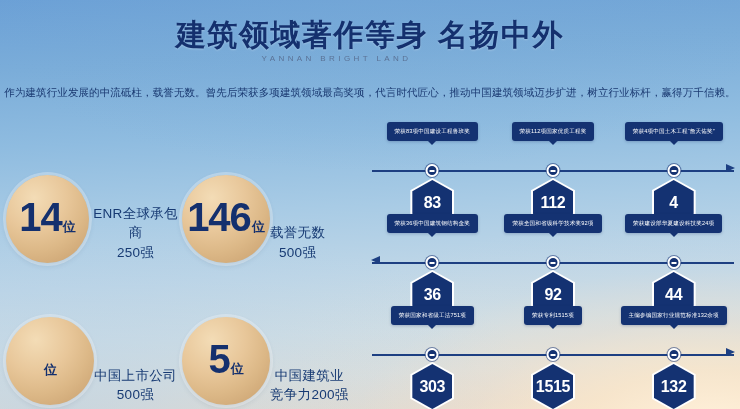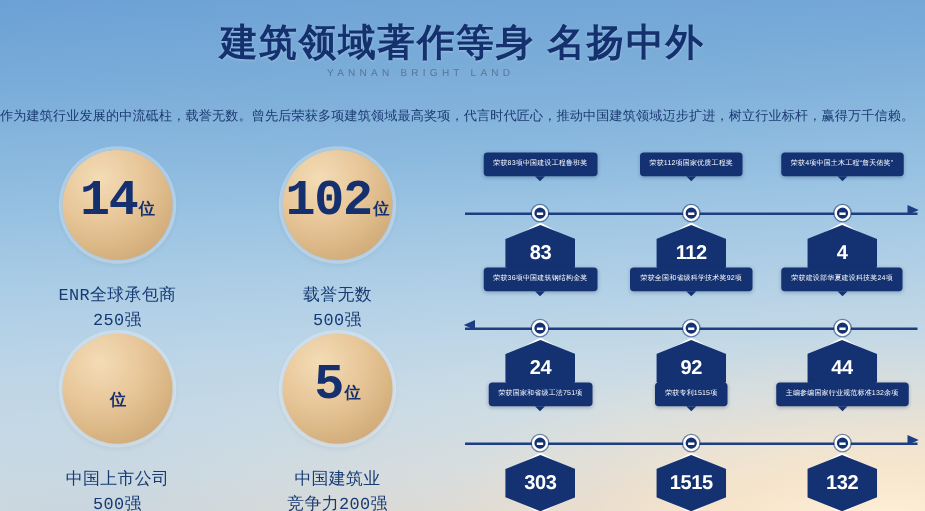--- a/index.html
+++ b/index.html
@@ -37,36 +37,37 @@
   .subtitle{
     position:absolute; top:54px; left:0; width:673px;
     text-align:center;
     font-size:8px;
     color:#5a7296;
     letter-spacing:3.4px;
     font-weight:normal;
   }
   .desc{
     position:absolute; top:86px; left:0; width:740px;
+    text-align:center;
     font-size:10.5px;
     color:#1b3a72;
     letter-spacing:0.1px;
     white-space:nowrap;
   }
 
   
   .stats{
     position:absolute; left:6px; top:120px;
     width:352px; height:285px;
     display:grid;
     grid-template-columns:1fr 1fr;
     grid-template-rows:1fr 1fr;
   }
   .stat{
-    display:flex; flex-direction:column; align-items:center;font-family:Liberation Mono, monospace;
+    display:flex; flex-direction:row; align-items:flex-end;
   }
   .badge{
     width:88px; height:88px; border-radius:50%;
     background:
       radial-gradient(circle at 34% 26%, #f3dcb6 0%, #e8c79a 38%, #dcb887 62%, #cfa877 84%, #c59e6c 100%);
     box-shadow:0 0 0 3px rgba(255,255,255,0.30), 0 2px 6px rgba(40,60,90,0.18);
     display:flex; align-items:flex-end; justify-content:center;
     position:relative;
   }
   .badge-inner{
@@ -160,21 +161,21 @@
     box-shadow:0 0 0 1px rgba(20,50,114,0.55);
   }
   .dot::before{
     content:"";
     position:absolute; left:2px; right:2px; top:4px;
     height:1.5px; background:#ffffff;
   }
   .hex{
     position:absolute; top:60px; left:50%;
     transform:translateX(-50%);
-    width:56px;height:45px;
+    width:40px;height:45px;
     background:#143272;
     clip-path:polygon(50% 0%, 100% 25%, 100% 75%, 50% 100%, 0% 75%, 0% 25%);
     display:flex; align-items:center; justify-content:center;
     color:#ffffff;
     font-size:16px; font-weight:bold;
     letter-spacing:-0.3px;
     border:0;
   }
   .hexwrap{
     position:absolute; top:58px; left:50%;
@@ -206,21 +207,21 @@
       </div>
       <div class="stat-label">
         <div>ENR全球承包商</div>
         <div>250强</div>
       </div>
     </div>
 
     <div class="stat">
       <div class="badge">
         <div class="badge-inner">
-          <span class="bignum">102</span>
+          <span class="bignum">146</span>
           <span class="unit">位</span>
         </div>
       </div>
       <div class="stat-label">
         <div>载誉无数</div>
         <div>500强</div>
       </div>
     </div>
 
     <div class="stat">
@@ -278,21 +279,21 @@
     </div>
 
     <div class="row">
       <div class="axis"></div>
       <div class="arrow left"></div>
       <div class="nodes">
         <div class="node">
           <div class="card">荣获36项中国建筑钢结构金奖</div>
           <div class="dot"></div>
           <div class="hexwrap"></div>
-          <div class="hex">24</div>
+          <div class="hex">36</div>
         </div>
         <div class="node">
           <div class="card">荣获全国和省级科学技术奖92项</div>
           <div class="dot"></div>
           <div class="hexwrap"></div>
           <div class="hex">92</div>
         </div>
         <div class="node">
           <div class="card">荣获建设部华夏建设科技奖24项</div>
           <div class="dot"></div>

